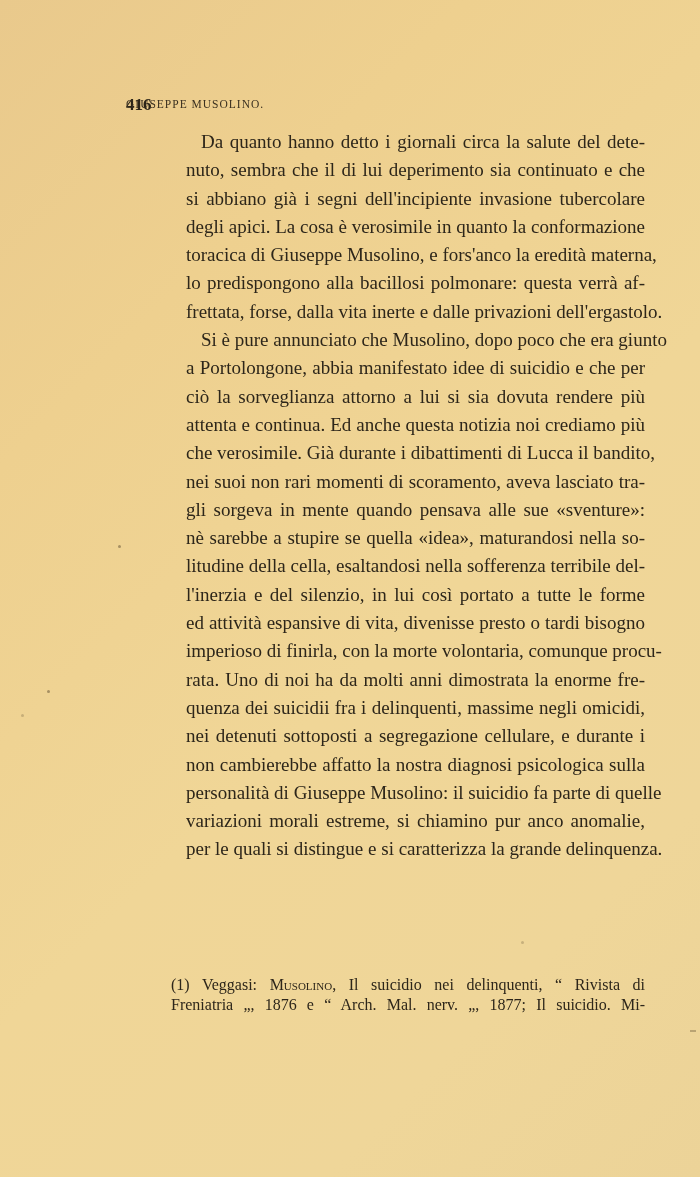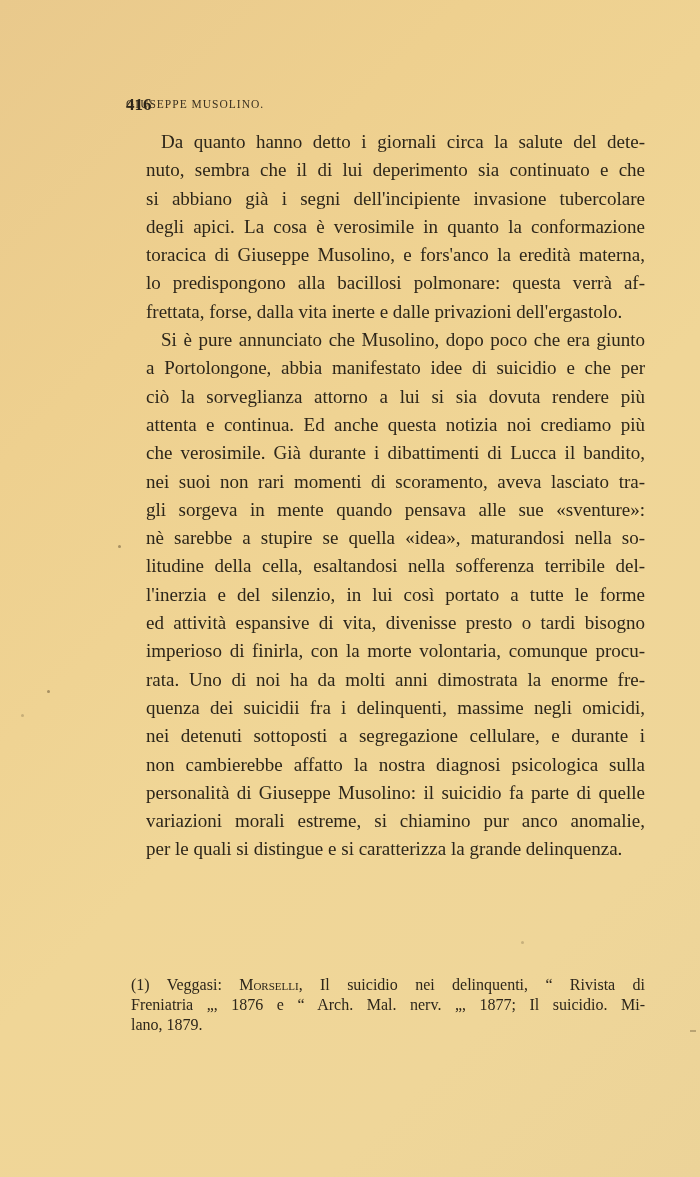--- a/index.html
+++ b/index.html
@@ -21,21 +21,21 @@
   .running-head {
     position: absolute; left: 0; right: 0; top: 3px; text-align: left;
     font-family: "Liberation Serif", serif; font-size: 11.5px; letter-spacing: 1px; color: #3a3020;
   }
   .body-text {
     position: absolute; left: 131px; top: 120px; width: 514px;
     font-family: "Liberation Serif", serif; font-size: 19px; line-height: 28.3px;
     color: #2d261a; text-align: justify;
   }
   .body-text p { margin: 0; text-indent: 15px; }
-  .line { display: block; text-align: justify; text-align-last: justify; white-space: nowrap; }
+  .line { display: block; text-align: justify; text-align-last: justify; white-space: nowrap; margin-left: 40px; }
   .line.last { text-align-last: left; }
   .footnote {
     position: absolute; left: 131px; top: 967px; width: 514px;
     font-family: "Liberation Serif", serif; font-size: 16px; line-height: 20px; color: #2d261a;
   }
   .sc { font-variant: small-caps; }
   .it { }
   .speck { position: absolute; width: 3px; height: 3px; border-radius: 50%; background: #6b5a3a; opacity: .55; }
 </style>
 </head>
@@ -74,23 +74,22 @@
         <span class="line">quenza dei suicidii fra i delinquenti, massime negli omicidi,</span>
         <span class="line">nei detenuti sottoposti a segregazione cellulare, e durante i</span>
         <span class="line">non cambierebbe affatto la nostra diagnosi psicologica sulla</span>
         <span class="line">personalità di Giuseppe Musolino: il suicidio fa parte di quelle</span>
         <span class="line">variazioni morali estreme, si chiamino pur anco anomalie,</span>
         <span class="line last">per le quali si distingue e si caratterizza la grande delinquenza.</span>
       </p>
     </div>
 
   <div class="footnote">
-    <span class="line"><span>(1) Veggasi: </span><span class="sc">Morselli</span><span>, </span><span class="it">Il suicidio nei delinquenti</span><span>, “ Rivista di</span></span>
+    <span class="line"><span>(1) Veggasi: </span><span class="sc">Musolino</span><span>, </span><span class="it">Il suicidio nei delinquenti</span><span>, “ Rivista di</span></span>
     <span class="line"><span>Freniatria „, 1876 e “ Arch. Mal. nerv. „, 1877; </span><span class="it">Il suicidio</span><span>. Mi-</span></span>
-    <span class="line last">lano, 1879.</span>
   </div>
 
   <span class="speck" style="left:118px;top:537px"></span>
   <span class="speck" style="left:47px;top:682px"></span>
   <span class="speck" style="left:21px;top:706px;opacity:.3"></span>
   <span class="speck" style="left:521px;top:933px;opacity:.3"></span>
   <span class="speck" style="left:690px;top:1022px;width:6px;height:2px;border-radius:0;opacity:.4"></span>
 </div>
 
 </body></html>

